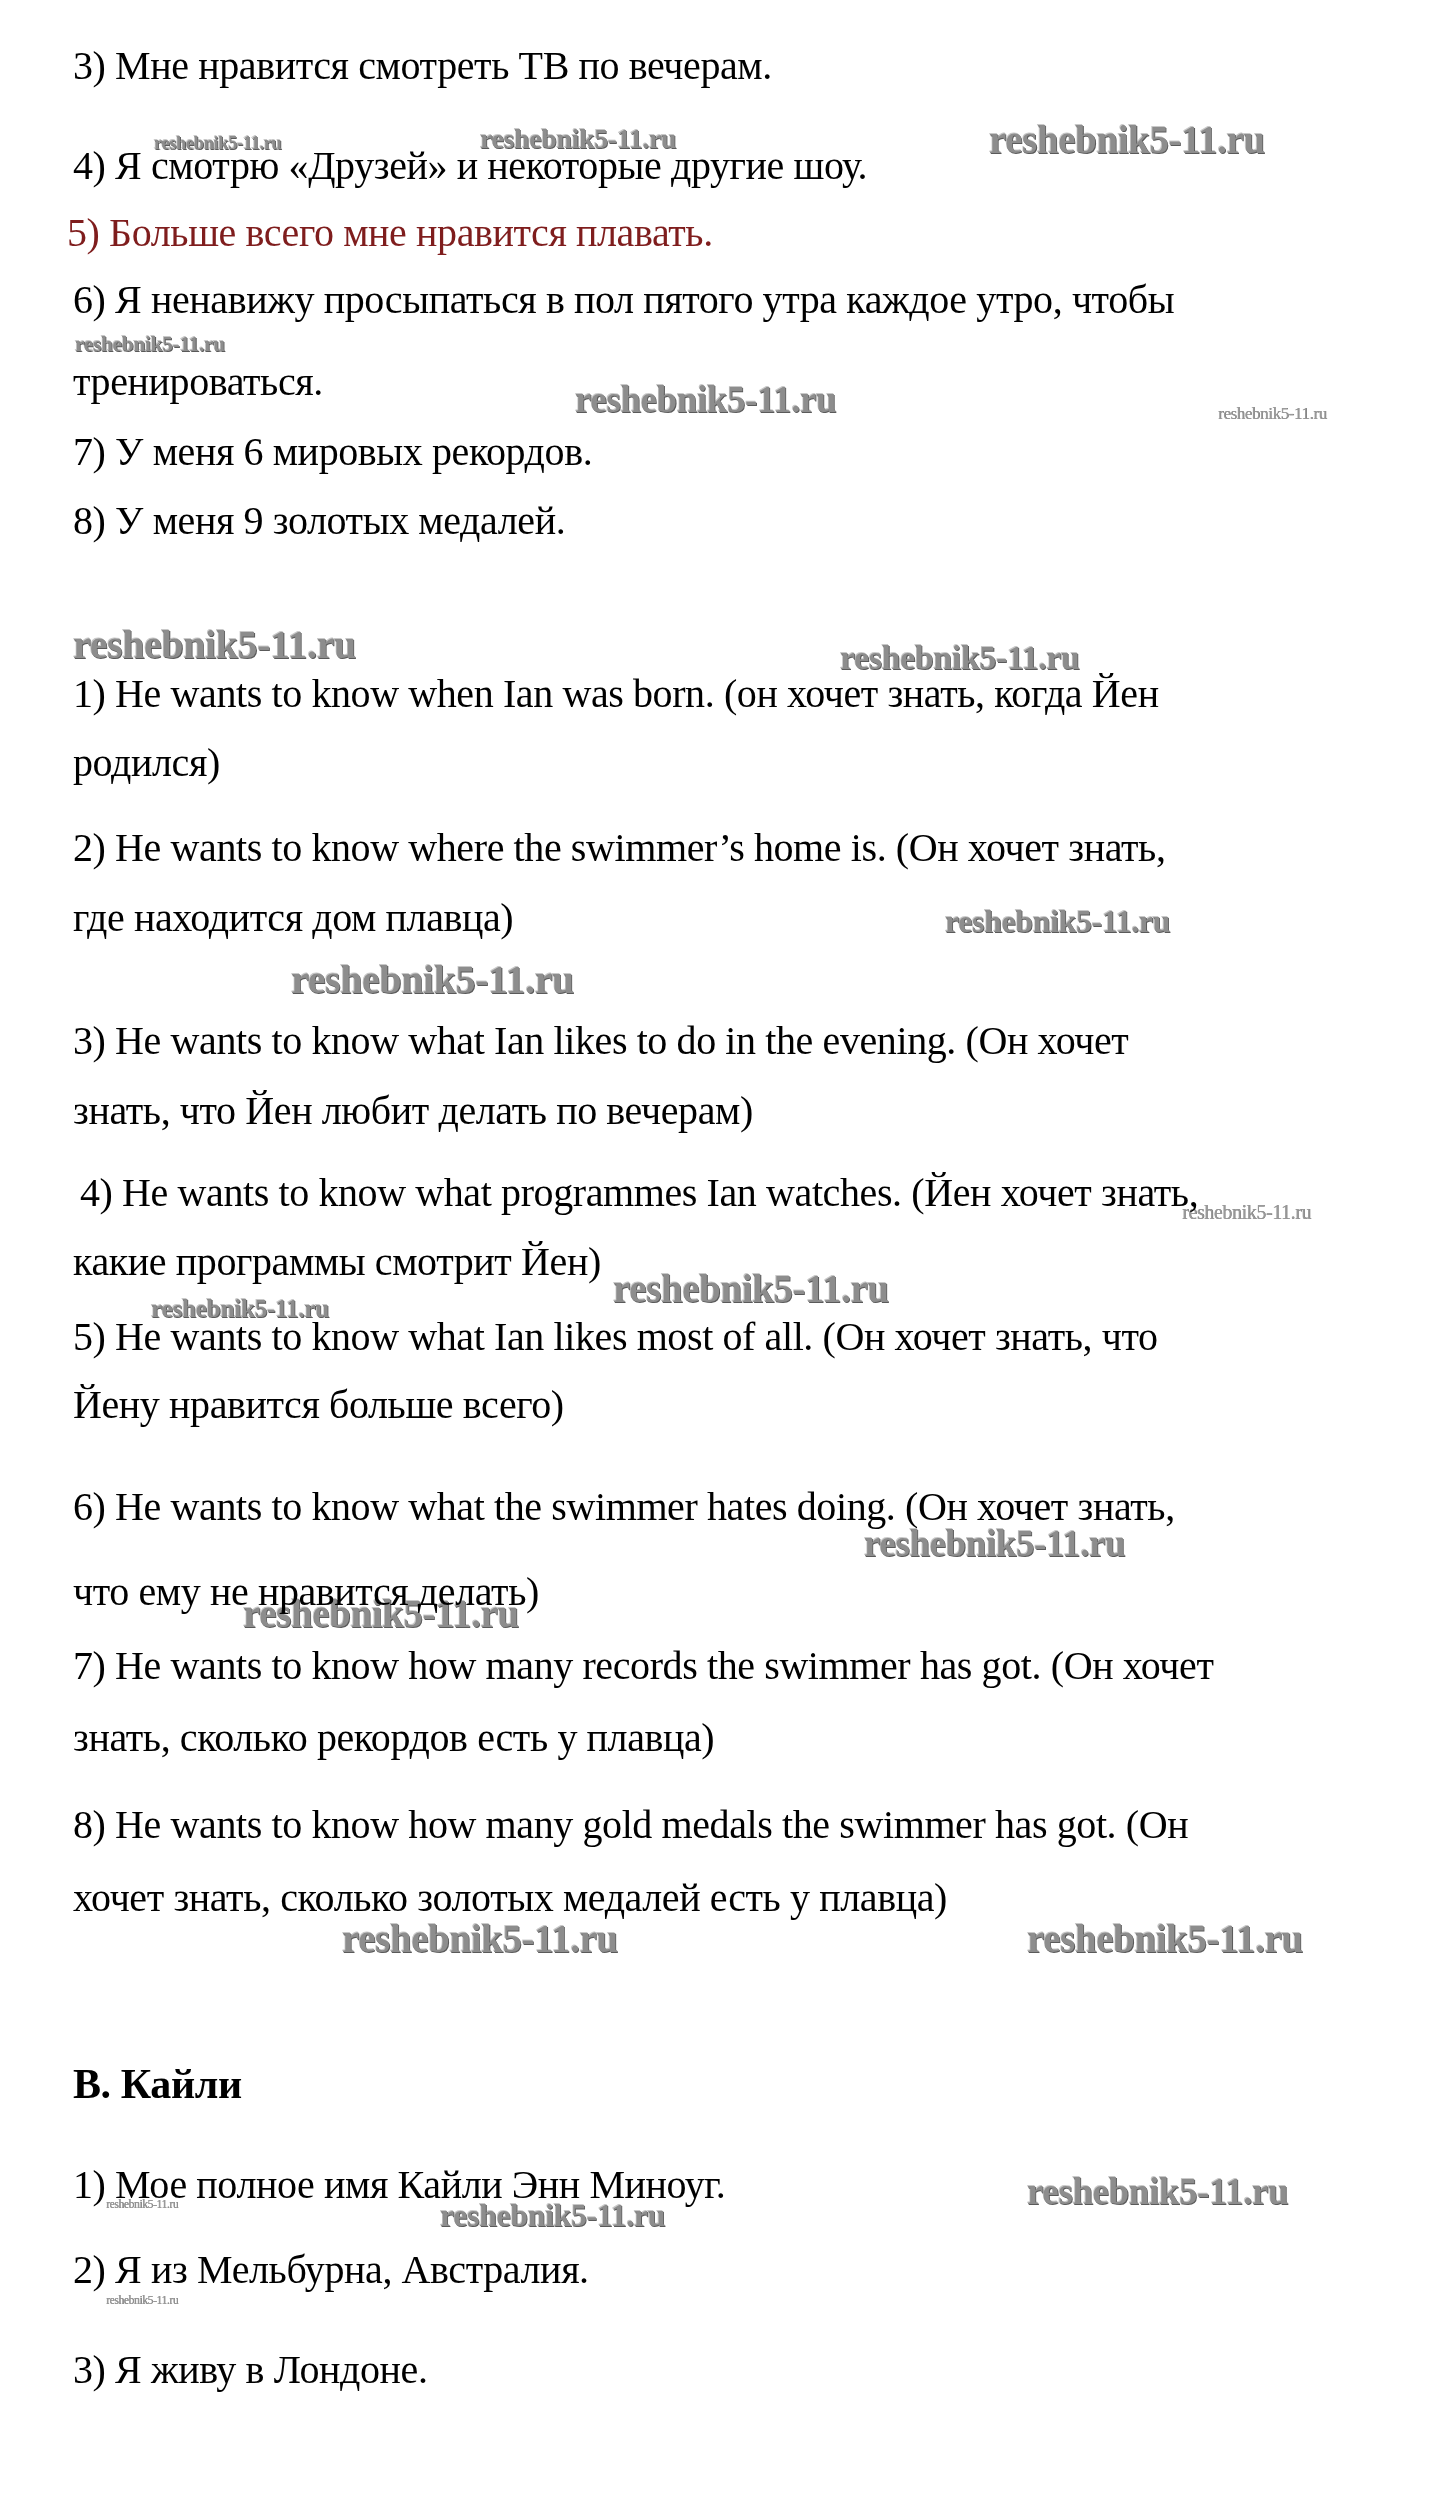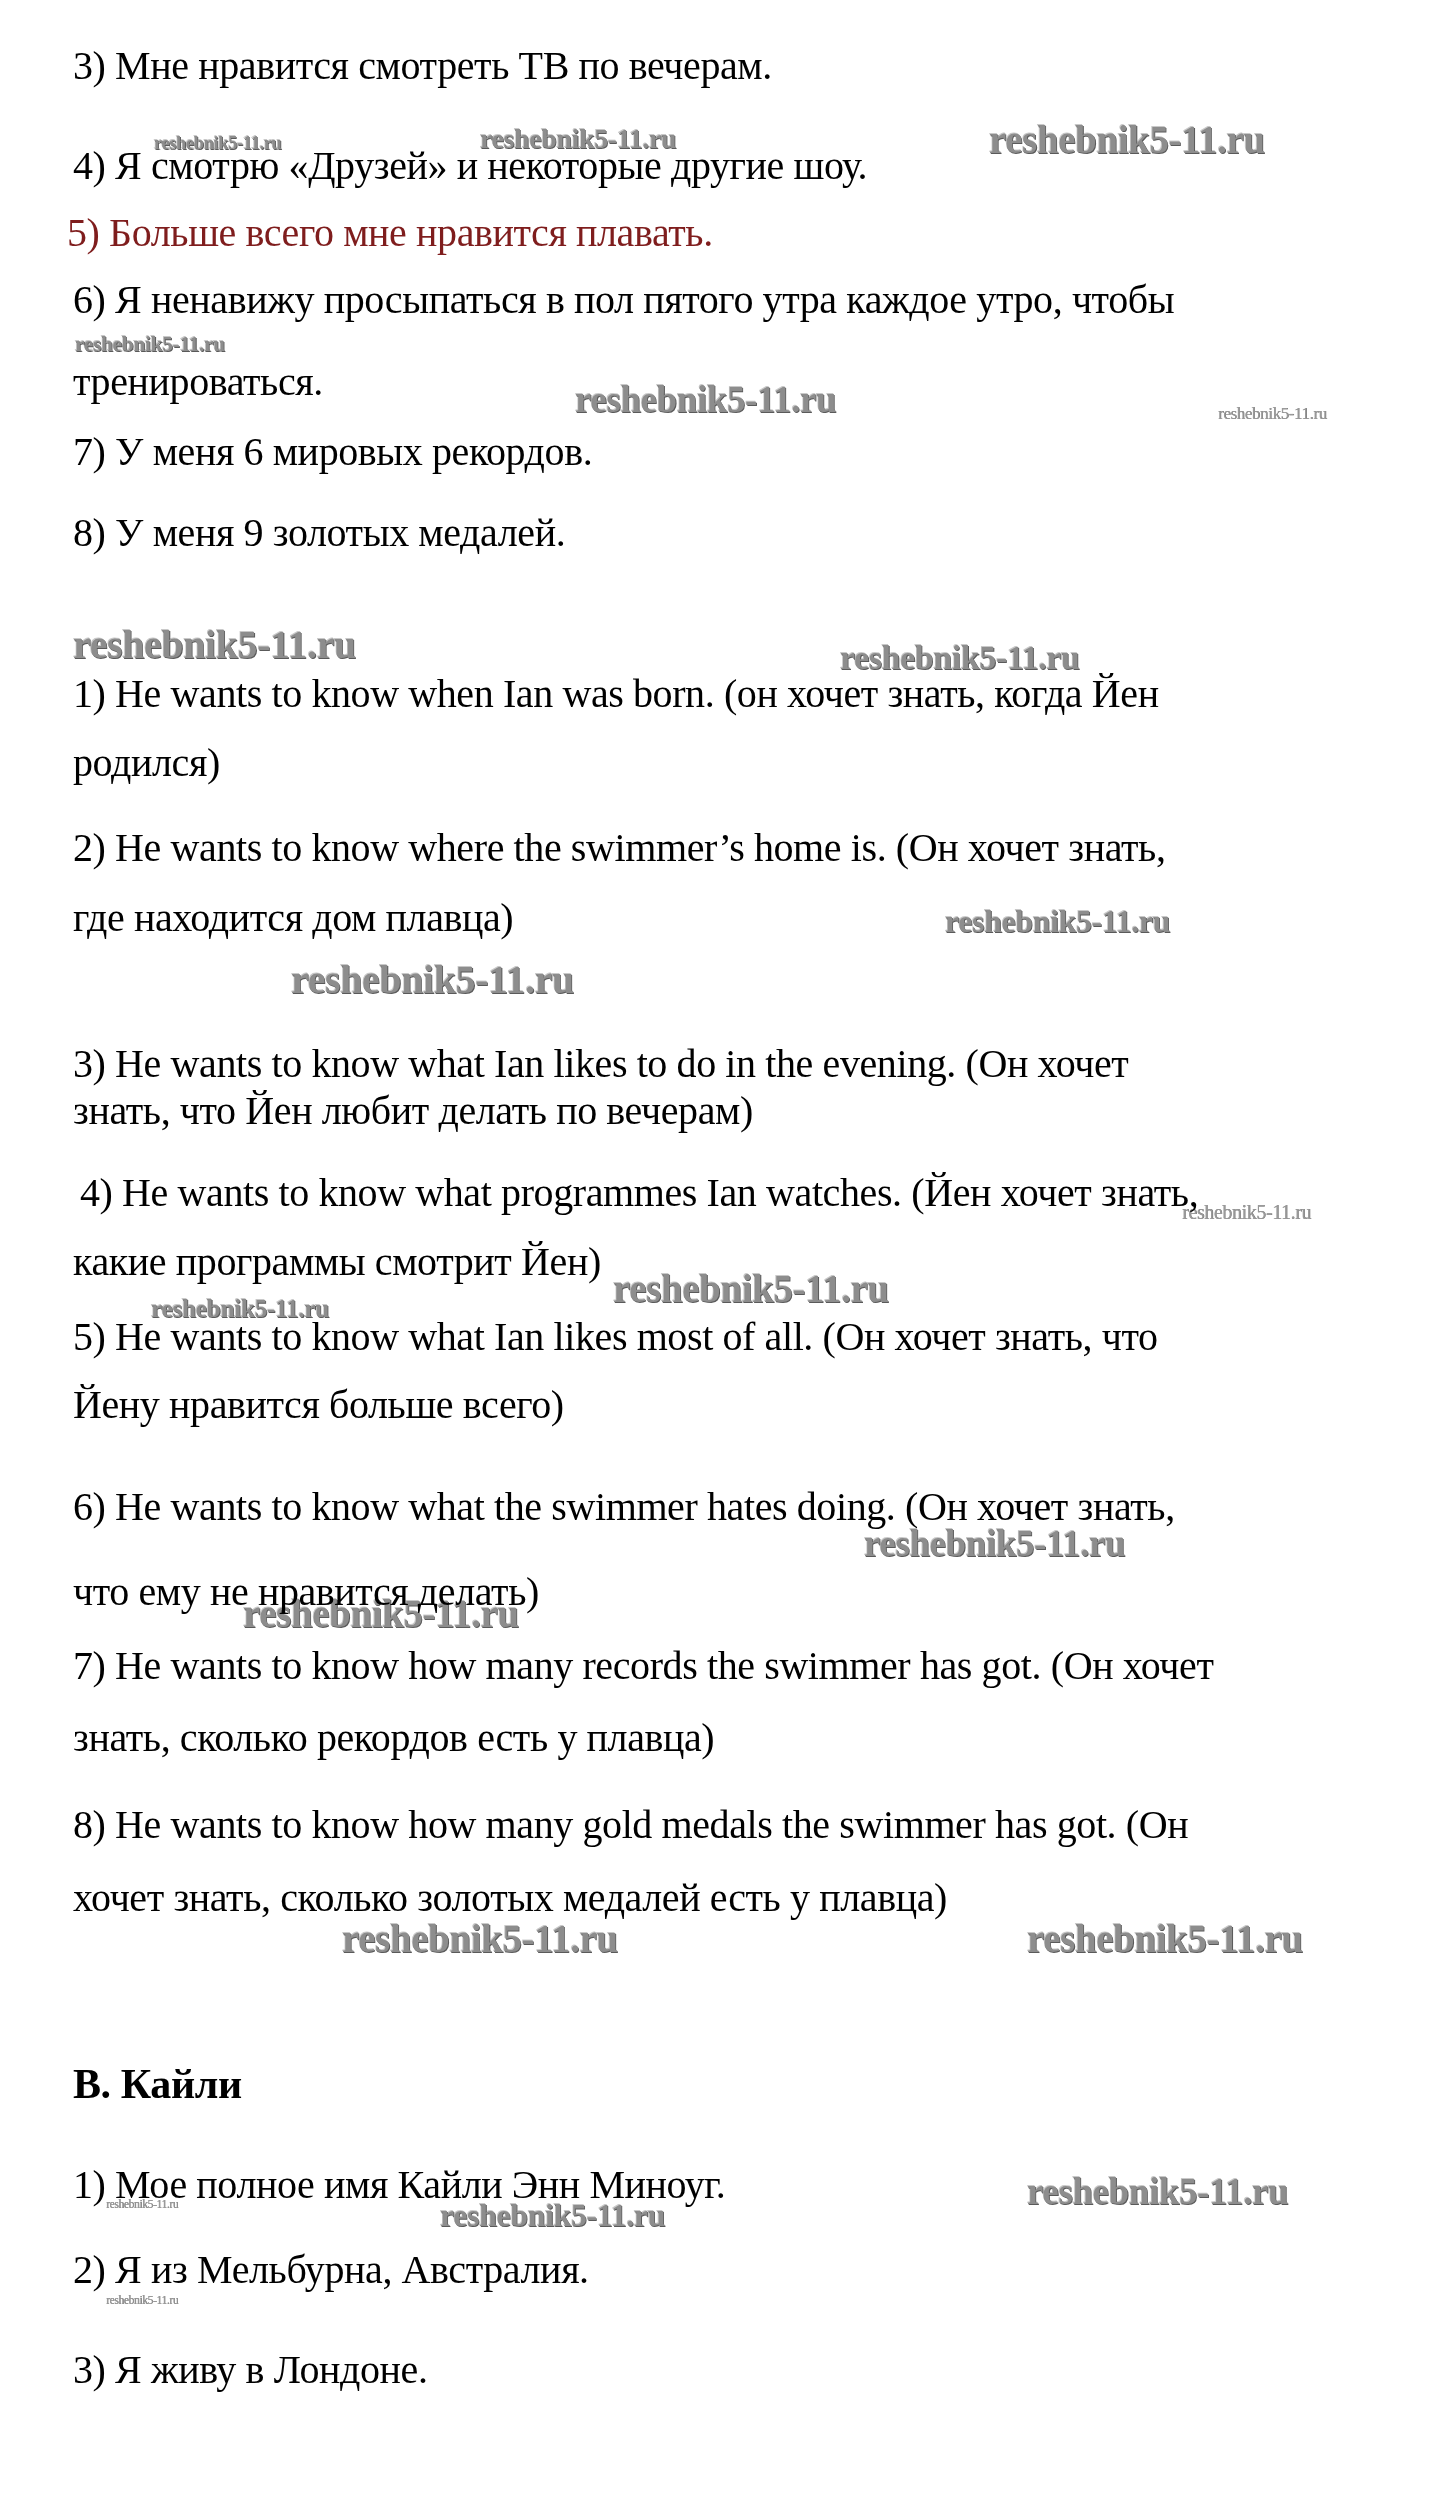--- a/index.html
+++ b/index.html
@@ -71,26 +71,26 @@
     <div class="watermark thin" style="left: 106px; top: 2198px; font-size: 11.6px;">reshebnik5-11.ru</div>
     <div class="watermark engraved" style="left: 440px; top: 2197px; font-size: 32px;">reshebnik5-11.ru</div>
     <div class="watermark engraved" style="left: 1027px; top: 2170px; font-size: 37px;">reshebnik5-11.ru</div>
     <div class="watermark thin" style="left: 106px; top: 2294px; font-size: 11.6px;">reshebnik5-11.ru</div>
     <div class="text-line body" style="left: 73px; top: 45px; color: rgb(0, 0, 0);">3) Мне нравится смотреть ТВ по вечерам.</div>
     <div class="text-line body" style="left: 73px; top: 145px; color: rgb(0, 0, 0);">4) Я смотрю «Друзей» и некоторые другие шоу.</div>
     <div class="text-line body" style="left: 67px; top: 212px; color: #7f1d1d;">5) Больше всего мне нравится плавать.</div>
     <div class="text-line body" style="left: 73px; top: 279px; color: rgb(0, 0, 0);">6) Я ненавижу просыпаться в пол пятого утра каждое утро, чтобы</div>
     <div class="text-line body" style="left: 73px; top: 361px; color: rgb(0, 0, 0);">тренироваться.</div>
     <div class="text-line body" style="left: 73px; top: 431px; color: rgb(0, 0, 0);">7) У меня 6 мировых рекордов.</div>
-    <div class="text-line body" style="left: 73px; top: 500px; color: rgb(0, 0, 0); margin-top: 12px;">8) У меня 9 золотых медалей.</div>
+    <div class="text-line body" style="left: 73px; top: 500px; color: rgb(0, 0, 0);">8) У меня 9 золотых медалей.</div>
     <div class="text-line body" style="left: 73px; top: 673px; color: rgb(0, 0, 0);">1) He wants to know when Ian was born. (он хочет знать, когда Йен</div>
     <div class="text-line body" style="left: 73px; top: 742px; color: rgb(0, 0, 0);">родился)</div>
     <div class="text-line body" style="left: 73px; top: 827px; color: rgb(0, 0, 0);">2) He wants to know where the swimmer’s home is. (Он хочет знать,</div>
     <div class="text-line body" style="left: 73px; top: 897px; color: rgb(0, 0, 0);">где находится дом плавца)</div>
-    <div class="text-line body" style="left: 73px; top: 1020px; color: rgb(0, 0, 0); margin-top: 23px;">3) He wants to know what Ian likes to do in the evening. (Он хочет</div>
+    <div class="text-line body" style="left: 73px; top: 1020px; color: rgb(0, 0, 0);">3) He wants to know what Ian likes to do in the evening. (Он хочет</div>
     <div class="text-line body" style="left: 73px; top: 1090px; color: rgb(0, 0, 0);">знать, что Йен любит делать по вечерам)</div>
     <div class="text-line body" style="left: 80px; top: 1172px; color: rgb(0, 0, 0);">4) He wants to know what programmes Ian watches. (Йен хочет знать,</div>
     <div class="text-line body" style="left: 73px; top: 1241px; color: rgb(0, 0, 0);">какие программы смотрит Йен)</div>
     <div class="text-line body" style="left: 73px; top: 1316px; color: rgb(0, 0, 0);">5) He wants to know what Ian likes most of all. (Он хочет знать, что</div>
     <div class="text-line body" style="left: 73px; top: 1384px; color: rgb(0, 0, 0);">Йену нравится больше всего)</div>
     <div class="text-line body" style="left: 73px; top: 1486px; color: rgb(0, 0, 0);">6) He wants to know what the swimmer hates doing. (Он хочет знать,</div>
     <div class="text-line body" style="left: 73px; top: 1559px; color: rgb(0, 0, 0); margin-top: 12px;">что ему не нравится делать)</div>
     <div class="text-line body" style="left: 73px; top: 1645px; color: rgb(0, 0, 0);">7) He wants to know how many records the swimmer has got. (Он хочет</div>
     <div class="text-line body" style="left: 73px; top: 1717px; color: rgb(0, 0, 0);">знать, сколько рекордов есть у плавца)</div>
     <div class="text-line body" style="left: 73px; top: 1804px; color: rgb(0, 0, 0);">8) He wants to know how many gold medals the swimmer has got. (Он</div>

